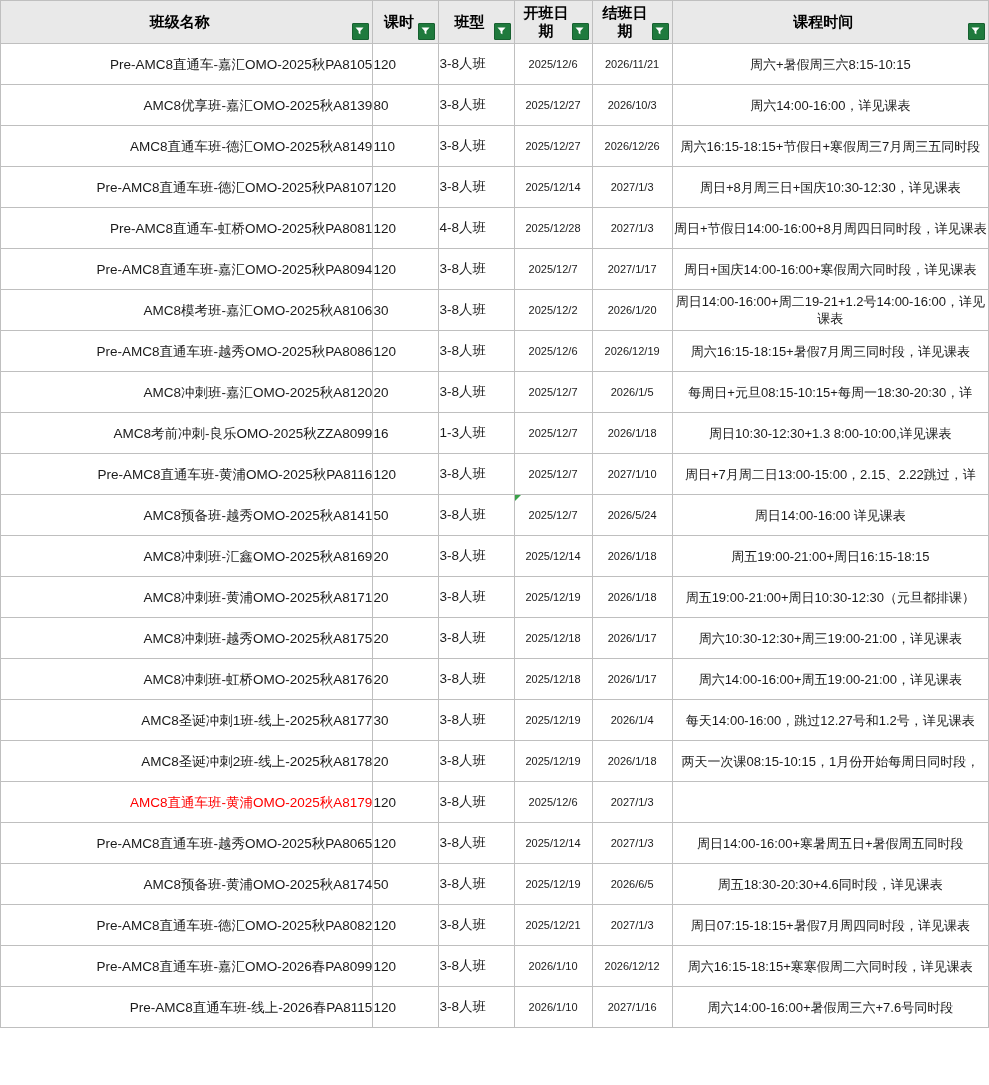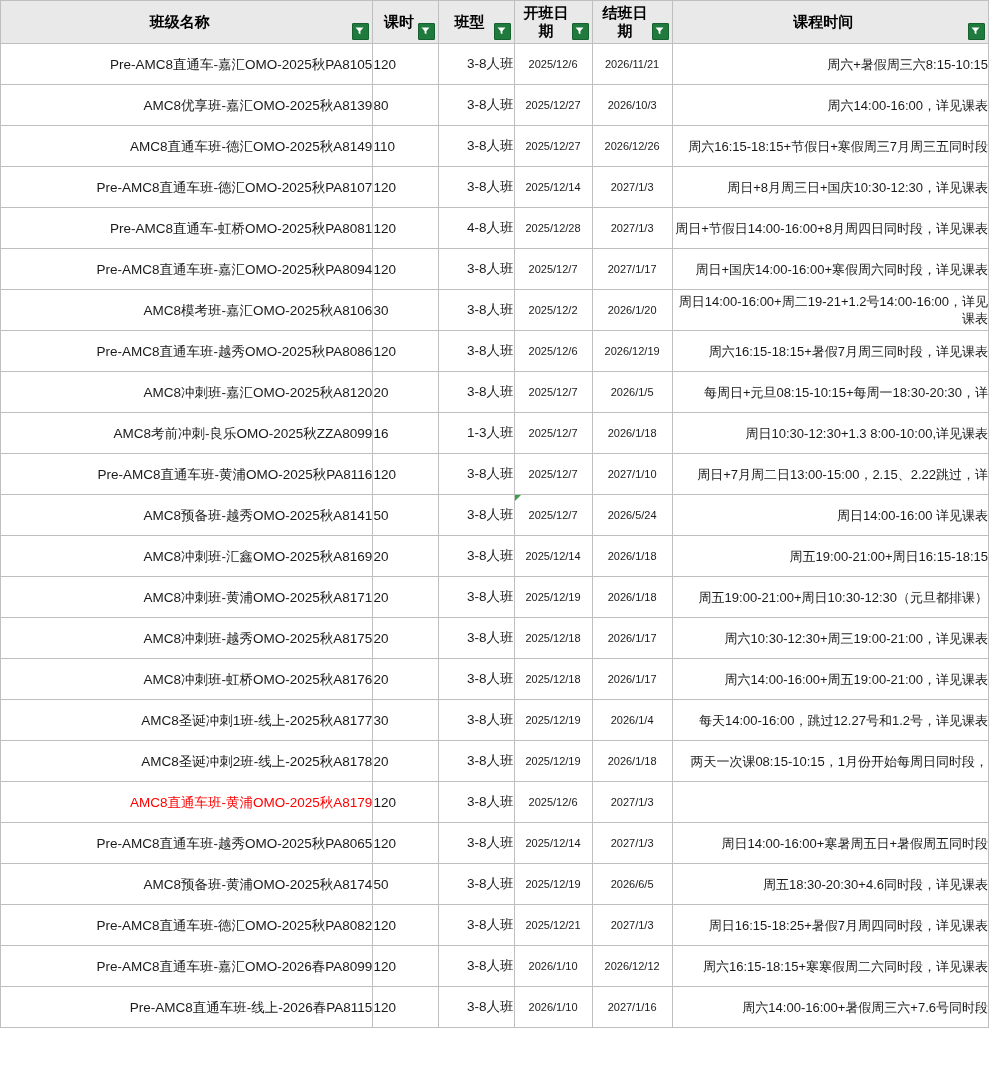--- a/index.html
+++ b/index.html
@@ -57,28 +57,28 @@
   }
   td.c-name {
     text-align: right;
     padding: 2px 6px;
     line-height: 17px;
   }
   td.c-num {
     text-align: left;
   }
   td.c-type {
-    text-align: right;
+    text-align: left;
   }
   td.c-date {
     text-align: center;
     font-size: 11px;
   }
   td.c-time {
-    text-align: right;
+    text-align: center;
     padding: 3px 5px;
     line-height: 17px;
     font-size: 13px;
   }
   tr.highlight td.c-name {
     color: #ff0000;
   }
   
   td.mark-tl {
     position: relative;
@@ -330,21 +330,21 @@
         <td class="c-date">2025/12/19</td>
         <td class="c-date">2026/6/5</td>
         <td class="c-time">周五18:30-20:30+4.6同时段，详见课表</td>
       </tr>
       <tr>
         <td class="c-name">Pre-AMC8直通车班-德汇OMO-2025秋PA8082</td>
         <td class="c-num">120</td>
         <td class="c-type">3-8人班</td>
         <td class="c-date">2025/12/21</td>
         <td class="c-date">2027/1/3</td>
-        <td class="c-time">周日16:15-18:25+暑假7月周四同时段，详见课表</td>
+        <td class="c-time">周日07:15-18:15+暑假7月周四同时段，详见课表</td>
       </tr>
       <tr>
         <td class="c-name">Pre-AMC8直通车班-嘉汇OMO-2026春PA8099</td>
         <td class="c-num">120</td>
         <td class="c-type">3-8人班</td>
         <td class="c-date">2026/1/10</td>
         <td class="c-date">2026/12/12</td>
         <td class="c-time">周六16:15-18:15+寒寒假周二六同时段，详见课表</td>
       </tr>
       <tr>

